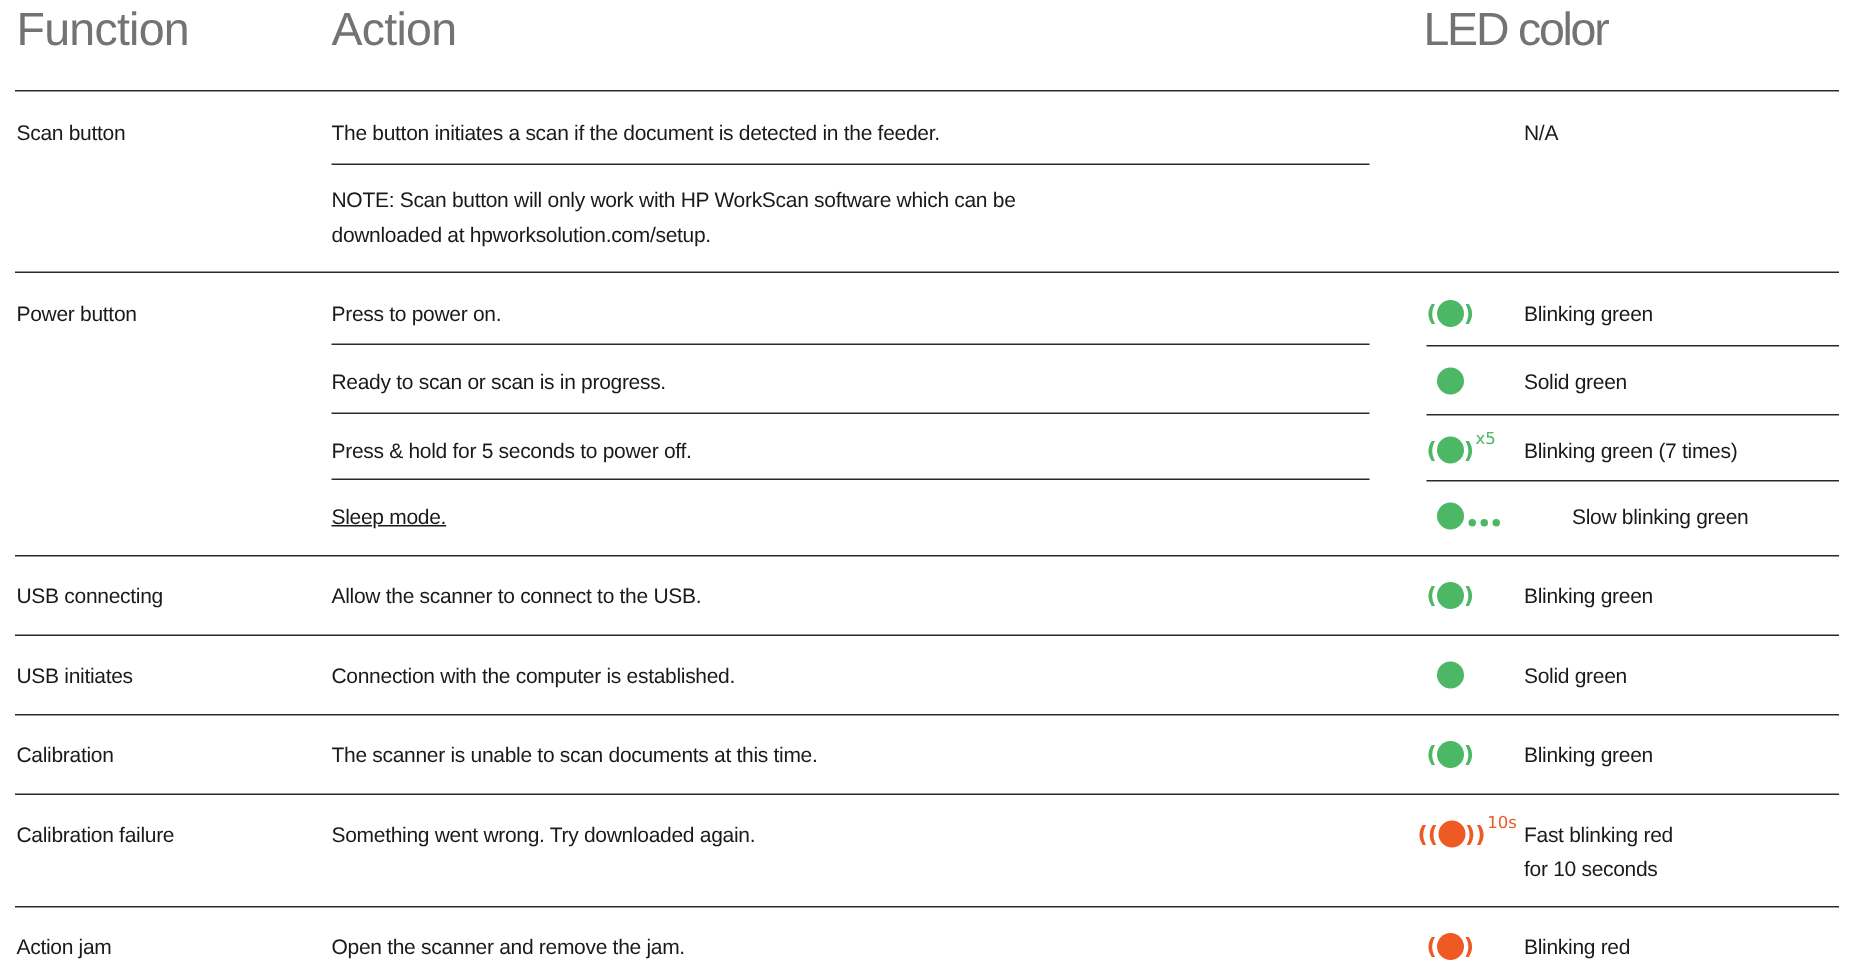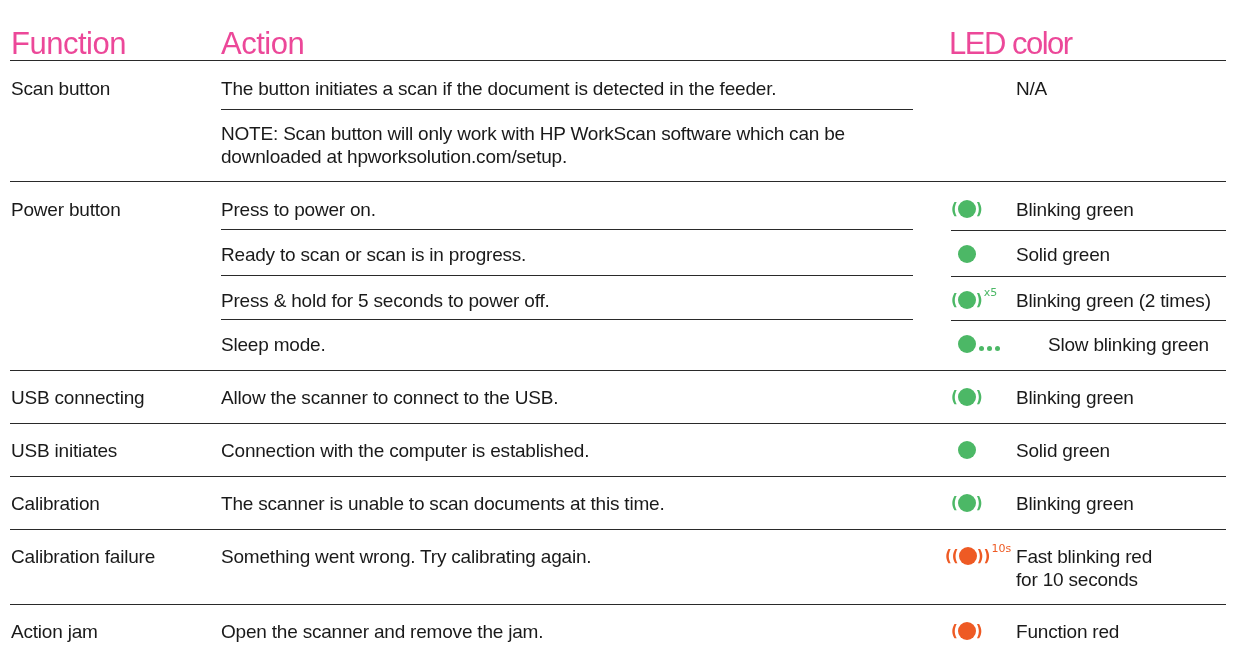--- a/index.html
+++ b/index.html
@@ -1,20 +1,20 @@
 <!DOCTYPE html>
 <html><head>
 <meta charset="utf-8">
 <style>
   html, body { margin:0; padding:0; background:#ffffff; }
   body { width:1233px; height:653px; position:relative; overflow:hidden;
          font-family:"Liberation Sans", sans-serif; color:#1a1a1a; }
-  .hdr { position:absolute; top:26px; font-size:31px; letter-spacing:-0.5px; color:#ec4899; }
+  .hdr { position:absolute; top:2px; font-size:31px; letter-spacing:-0.5px; color:#737373; }
   .rule { position:absolute; height:1px; background:#2a2a2a; }
-  .txt { position:absolute; font-size:19px; line-height:23px; letter-spacing:-0.2px; white-space:nowrap; }
+  .txt { position:absolute; font-size:14px; line-height:23px; letter-spacing:-0.2px; white-space:nowrap; }
   .led { position:absolute; height:22px; display:flex; align-items:center; font-family:"DejaVu Sans", sans-serif; }
   .dot { display:inline-block; width:18px; height:18px; border-radius:50%; }
   .par { font-size:15px; font-weight:bold; line-height:18px; }
   .sup { font-size:11px; align-self:flex-start; margin-left:1px; margin-top:-3px; }
   .sdots { display:inline-flex; gap:3px; margin-left:3px; align-self:flex-end; margin-bottom:4px; }
   .sdots span { width:5px; height:5px; border-radius:50%; display:inline-block; }
 </style>
 </head>
 <body>
 
@@ -51,25 +51,25 @@
 <div class="rule" style="left:221px;top:275px;width:692px;"></div>
 <div class="rule" style="left:951px;top:276px;width:275px;"></div>
 
 <div class="txt" style="left:221px;top:289px;">Press &amp; hold for 5 seconds to power off.</div>
 <div class="led" style="left:951px;top:289px;color:#4cb866;">
   <span class="par">(</span>
     <span class="dot" style="background:#4cb866;"></span>
     <span class="par">)</span>
     <span class="sup">x5</span>
 </div>
-<div class="txt" style="left:1016px;top:289px;">Blinking green (2 times)</div>
+<div class="txt" style="left:1016px;top:289px;">Blinking green (7 times)</div>
 <div class="rule" style="left:221px;top:319px;width:692px;"></div>
 <div class="rule" style="left:951px;top:320px;width:275px;"></div>
 
-<div class="txt" style="left:221px;top:333px;">Sleep mode.</div>
+<div class="txt" style="left:221px;top:333px;text-decoration:underline;">Sleep mode.</div>
 <div class="led" style="left:958px;top:333px;">
   <span class="dot" style="background:#4cb866;"></span>
   <span class="sdots">
       <span style="background:#4cb866;"></span>
       <span style="background:#4cb866;"></span>
       <span style="background:#4cb866;"></span>
     </span>
 </div>
 <div class="txt" style="left:1016px;top:333px;margin-left:32px;">Slow blinking green</div>
 <div class="rule" style="left:10px;top:370px;width:1216px;"></div>
@@ -96,31 +96,31 @@
 <div class="txt" style="left:221px;top:492px;">The scanner is unable to scan documents at this time.</div>
 <div class="led" style="left:951px;top:492px;color:#4cb866;">
   <span class="par">(</span>
     <span class="dot" style="background:#4cb866;"></span>
     <span class="par">)</span>
 </div>
 <div class="txt" style="left:1016px;top:492px;">Blinking green</div>
 <div class="rule" style="left:10px;top:529px;width:1216px;"></div>
 
 <div class="txt" style="left:11px;top:545px;text-align:center;">Calibration failure</div>
-<div class="txt" style="left:221px;top:545px;">Something went wrong. Try calibrating again.</div>
+<div class="txt" style="left:221px;top:545px;">Something went wrong. Try downloaded again.</div>
 <div class="led" style="left:945px;top:545px;color:#ee5a24;">
   <span class="par">((</span>
     <span class="dot" style="background:#ee5a24;"></span>
     <span class="par">))</span>
     <span class="sup">10s</span>
 </div>
 <div class="txt" style="left:1016px;top:545px;">Fast blinking red</div>
 <div class="txt" style="left:1016px;top:568px;">for 10 seconds</div>
 <div class="rule" style="left:10px;top:604px;width:1216px;"></div>
 
 <div class="txt" style="left:11px;top:620px;">Action jam</div>
 <div class="txt" style="left:221px;top:620px;">Open the scanner and remove the jam.</div>
 <div class="led" style="left:951px;top:620px;color:#ee5a24;">
   <span class="par">(</span>
     <span class="dot" style="background:#ee5a24;"></span>
     <span class="par">)</span>
 </div>
-<div class="txt" style="left:1016px;top:620px;">Function red</div>
+<div class="txt" style="left:1016px;top:620px;">Blinking red</div>
 
 </body></html>

